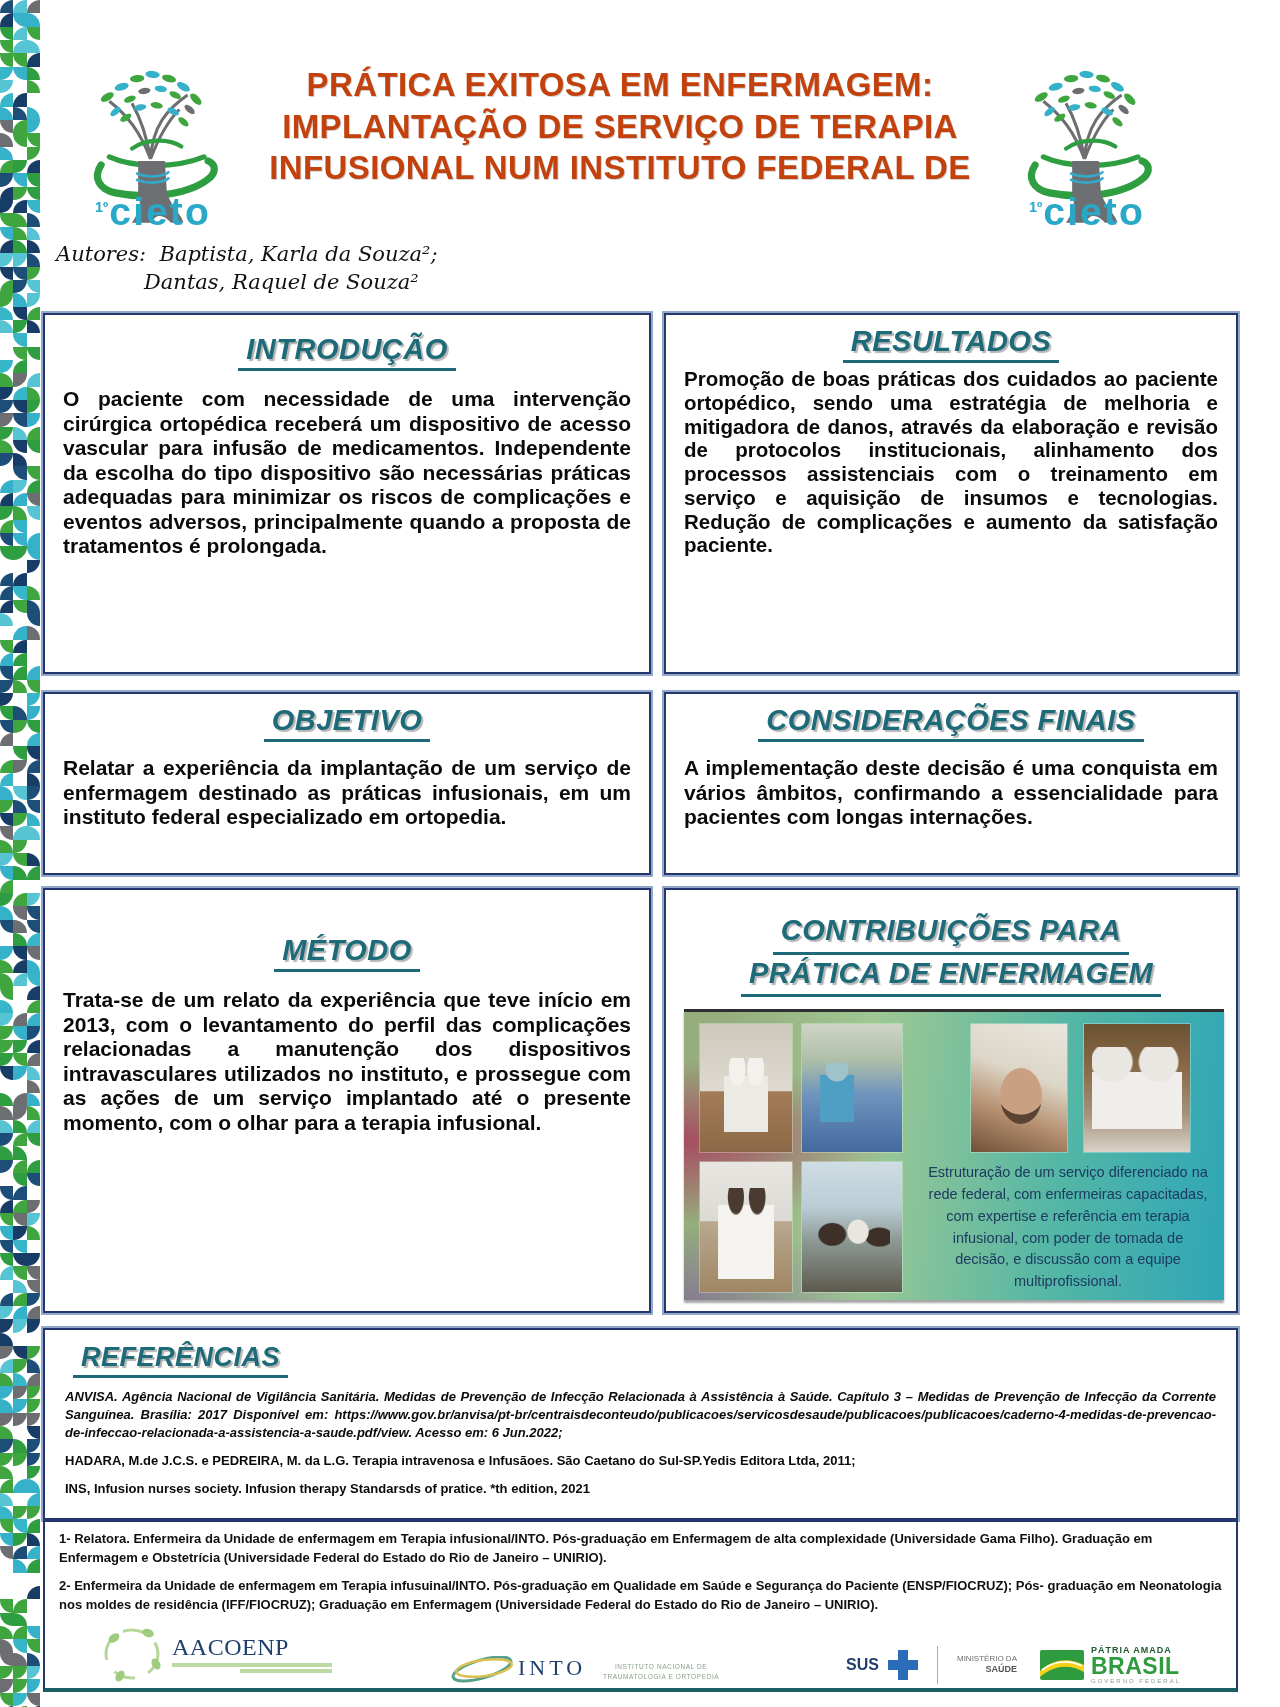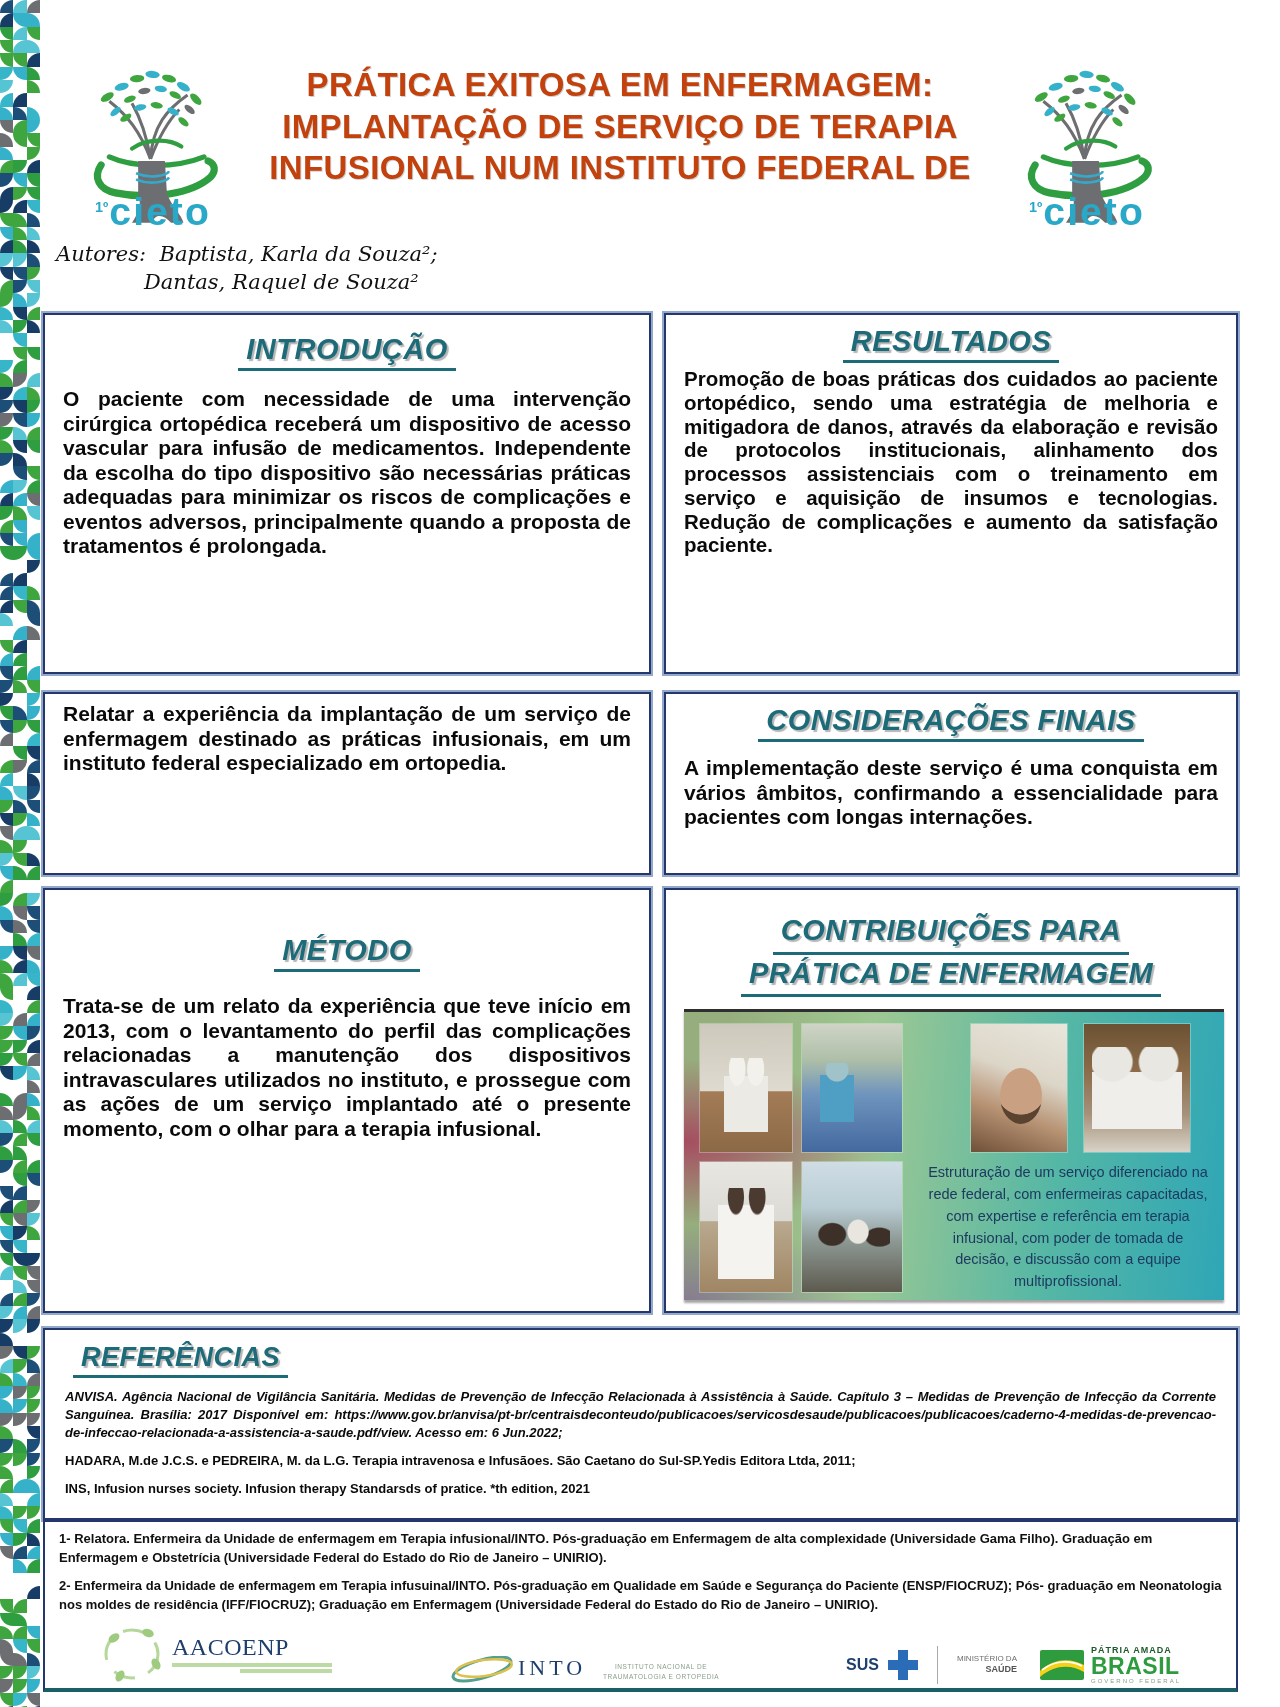--- a/index.html
+++ b/index.html
@@ -33,21 +33,21 @@
   #box-intro .body{margin-top:16px;}
   #box-result{left:664px;top:313px;width:574px;height:361px;}
   #box-result h2{margin:2px 0 4px;}
   #box-result .body{font-size:20.5px;line-height:1.16;}
   #box-objetivo{left:43px;top:692px;width:608px;height:183px;}
   #box-objetivo h2{margin:2px 0 14px;}
   #box-consid{left:664px;top:692px;width:574px;height:183px;}
   #box-consid h2{margin:2px 0 14px;}
   #box-metodo{left:43px;top:888px;width:608px;height:425px;}
   #box-metodo h2{margin-top:36px;}
-  #box-metodo .body{margin-top:22px;}
+  #box-metodo .body{margin-top:16px;}
   #box-contrib{left:664px;top:888px;width:574px;height:425px;}
   #box-contrib h2{margin:14px 0 12px;line-height:1.3;}
   
   .collage{position:relative;margin:6px auto 0;width:540px;height:288px;
            border-top:3px solid #2f2f2f;box-shadow:0 3px 2px rgba(0,0,0,.35);
            background:
              radial-gradient(120% 90% at 0% 45%, rgba(168,60,92,.85), rgba(168,60,92,0) 32%),
              radial-gradient(90% 70% at 0% 100%, rgba(122,84,160,.55), rgba(122,84,160,0) 38%),
              linear-gradient(95deg,#96ae7d 8%,#9ec893 34%,#55b7a5 68%,#2fa6b6 100%);}
   .ph{position:absolute;box-shadow:0 0 0 1px rgba(255,255,255,.3);}
@@ -1364,26 +1364,27 @@
     <h2><span class="hline">INTRODUÇÃO</span></h2>
     <div class="body">O paciente com necessidade de uma intervenção cirúrgica ortopédica receberá um dispositivo de acesso vascular para infusão de medicamentos. Independente da escolha do tipo dispositivo são necessárias práticas adequadas para minimizar os riscos de complicações e eventos adversos, principalmente quando a proposta de tratamentos é prolongada.</div>
   </div>
 
   <div class="box" id="box-result">
     <h2><span class="hline">RESULTADOS</span></h2>
     <div class="body">Promoção de boas práticas dos cuidados ao paciente ortopédico, sendo uma estratégia de melhoria e mitigadora de danos, através da elaboração e revisão de protocolos institucionais, alinhamento dos processos assistenciais com o treinamento em serviço e aquisição de insumos e tecnologias. Redução de complicações e aumento da satisfação paciente.</div>
   </div>
 
   <div class="box" id="box-objetivo">
+    <h2><span class="hline">OBJETIVO</span></h2>
     <div class="body">Relatar a experiência da implantação de um serviço de enfermagem destinado as práticas infusionais, em um instituto federal especializado em ortopedia.</div>
   </div>
 
   <div class="box" id="box-consid">
     <h2><span class="hline">CONSIDERAÇÕES FINAIS</span></h2>
-    <div class="body">A implementação deste serviço é uma conquista em vários âmbitos, confirmando a essencialidade para pacientes com longas internações.</div>
+    <div class="body">A implementação deste decisão é uma conquista em vários âmbitos, confirmando a essencialidade para pacientes com longas internações.</div>
   </div>
 
   <div class="box" id="box-metodo">
     <h2><span class="hline">MÉTODO</span></h2>
     <div class="body">Trata-se de um relato da experiência que teve início em 2013, com o levantamento do perfil das complicações relacionadas a manutenção dos dispositivos intravasculares utilizados no instituto, e prossegue com as ações de um serviço implantado até o presente momento, com o olhar para a terapia infusional.</div>
   </div>
 
   <div class="box" id="box-contrib">
     <h2>
       <span class="hline">CONTRIBUIÇÕES PARA</span><br>

